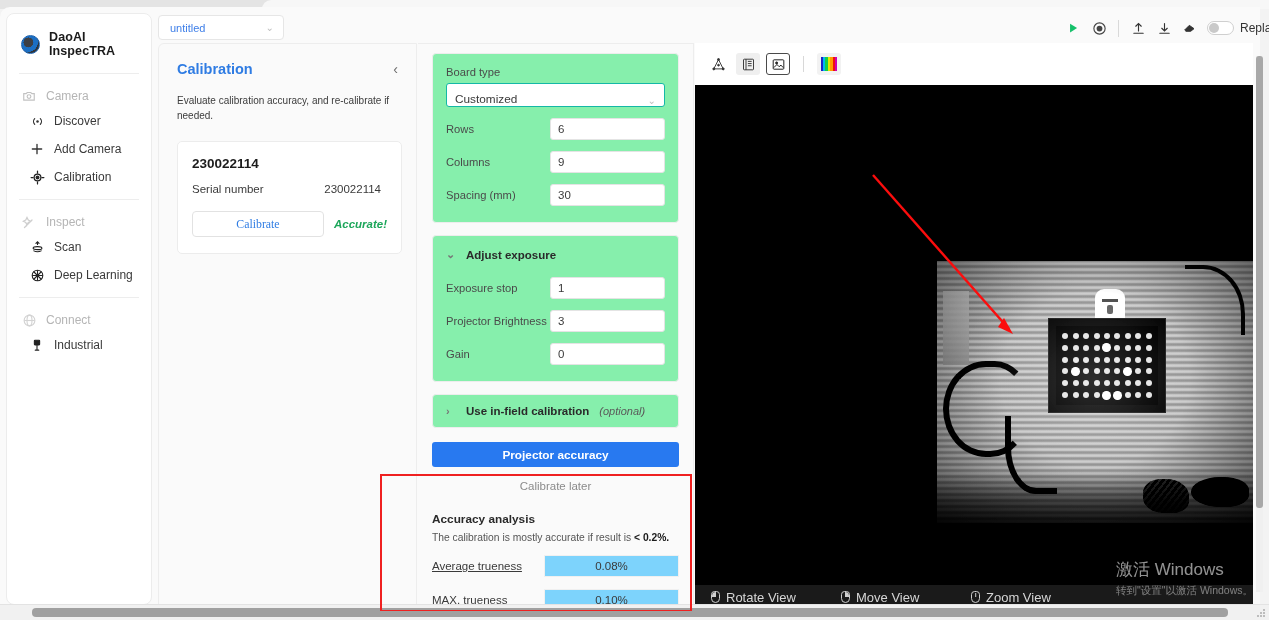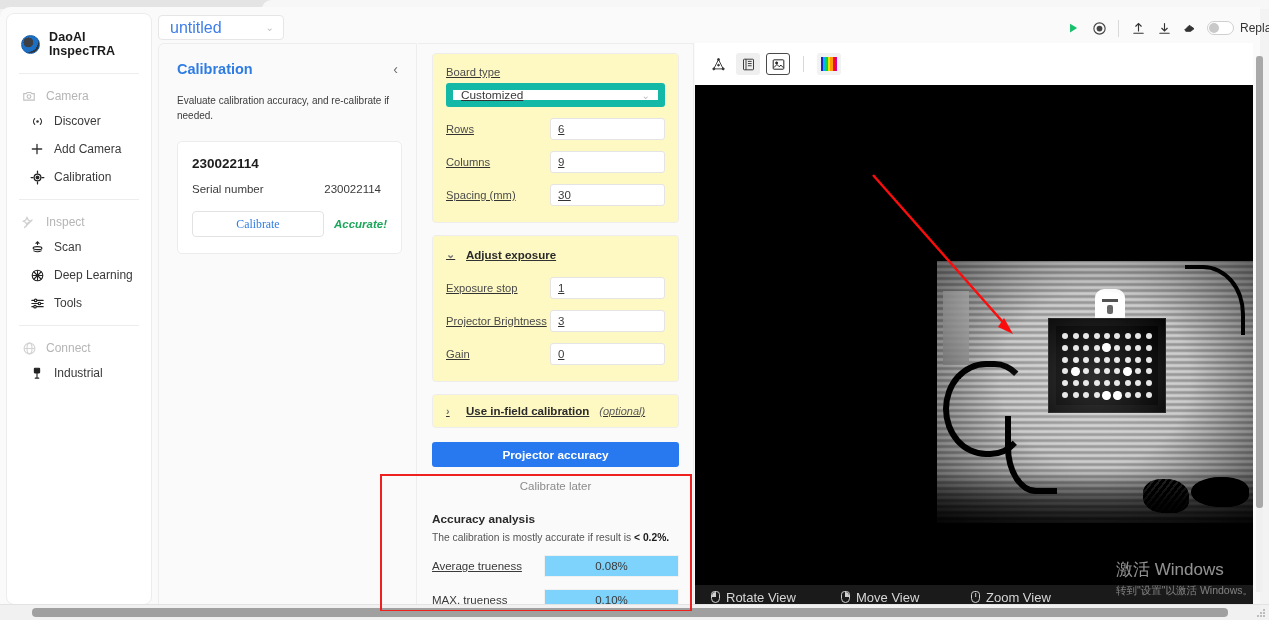--- a/index.html
+++ b/index.html
@@ -118,29 +118,28 @@
   .panel-form {
     position: absolute; left: 418px; top: 36px;
     width: 276px; height: 566px;
     background: #fafafa;
     border-top: 1px solid #ededed;
     border-right: 1px solid #ededed;
     overflow: hidden;
   }
   .card {
     margin: 12px 14px 0 14px;
-    background: #fef9c3; border: 1px solid #ededed; border-radius: 4px;
+    background: #86efac; border: 1px solid #ededed; border-radius: 4px;
     padding: 12px 13px 16px 13px;
-    text-decoration: underline;
   }
   .card.first { margin-top: 9px; }
   .fld-label-top { font-size: 11.2px; color: #4a4a4a; margin-bottom: 5px; }
   .select-box {
-    position: relative; height: 24px; border: 7px solid #14b8a6; border-radius: 3px;
-    background: #fff; display: flex; align-items: center; padding: 0 8px;
+    position: relative; height: 24px; border: 1px solid #14b8a6; border-radius: 3px;
+    background: #fff; display: flex; align-items: flex-end; padding: 0 8px;
     font-size: 11.8px; color: #3a3a3a; cursor: pointer;
   }
   .select-box .chev { position: absolute; right: 8px; color: #c0c0c0; font-size: 10px; }
   .frow { display: flex; align-items: center; margin-top: 11px; }
   .frow .lbl { width: 104px; font-size: 11.2px; color: #4a4a4a; flex: 0 0 104px; }
   .frow .inp {
     flex: 1 1 auto; height: 22px; border: 1px solid #e4e4e4; border-radius: 3px;
     background: #fff; font-size: 11.5px; color: #3a3a3a;
     display: flex; align-items: center; padding: 0 7px; cursor: text;
   }
@@ -307,21 +306,21 @@
   }
   .tb-label { font-size: 12px; color: #333; white-space: nowrap; }
 
   
   .proj-select {
     position: absolute; left: 158px; top: 15px; width: 126px; height: 25px;
     background: #fff; border: 1px solid #e6e6e6; border-radius: 4px;
     display: flex; align-items: center; justify-content: space-between;
     padding: 0 9px 0 11px; cursor: pointer; z-index: 15;
   }
-  .proj-select .nm { color: #3d7ee8; font-size: 16px; }
+  .proj-select .nm { color: #3d7ee8; font-size: 11px; }
   .proj-select .chev { color: #bfbfbf; font-size: 10px; }
 
   
   .vscroll {
     position: absolute; right: 6px; top: 56px; width: 7px; height: 536px;
     background: #f0f0f0; z-index: 25;
   }
   .vscroll .thumb { position: absolute; left: 0; top: 0; width: 7px; height: 452px; background: #a8a8a8; border-radius: 3px; }
   .hscroll {
     position: absolute; left: 0; bottom: 0; width: 1269px; height: 16px;
@@ -417,31 +416,20 @@
           <span>Scan</span>
         </div>
         <div class="nav-item">
           <span class="ico">
             <svg width="15" height="15" viewBox="0 0 24 24" fill="none" stroke="#222" stroke-width="1.7">
               <circle cx="12" cy="12" r="8.5"></circle>
               <path d="M12 3.5v17M3.5 12h17M6 6l12 12M18 6L6 18"></path>
             </svg>
           </span>
           <span>Deep Learning</span>
-        </div>
-        <div class="nav-item">
-          <span class="ico">
-            <svg width="15" height="15" viewBox="0 0 24 24" fill="none" stroke="#222" stroke-width="1.9" stroke-linecap="round">
-              <path d="M3 7h18M3 12h18M3 17h18"></path>
-              <circle cx="9" cy="7" r="2" fill="#fff"></circle>
-                <circle cx="15" cy="12" r="2" fill="#fff"></circle>
-                <circle cx="8" cy="17" r="2" fill="#fff"></circle>
-            </svg>
-          </span>
-          <span>Tools</span>
         </div>
       </div>
       <div class="nav-sep"></div>
 
       <div class="nav-group">
         <div class="nav-head">
           <span class="ico">
             <svg width="15" height="15" viewBox="0 0 24 24" fill="none" stroke="#d3d3d3" stroke-width="1.8">
               <circle cx="12" cy="12" r="8.6"></circle>
                 <ellipse cx="12" cy="12" rx="4" ry="8.6"></ellipse>

